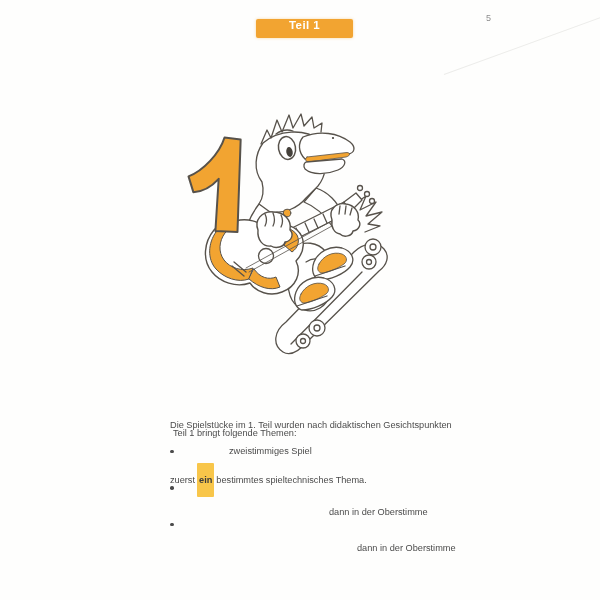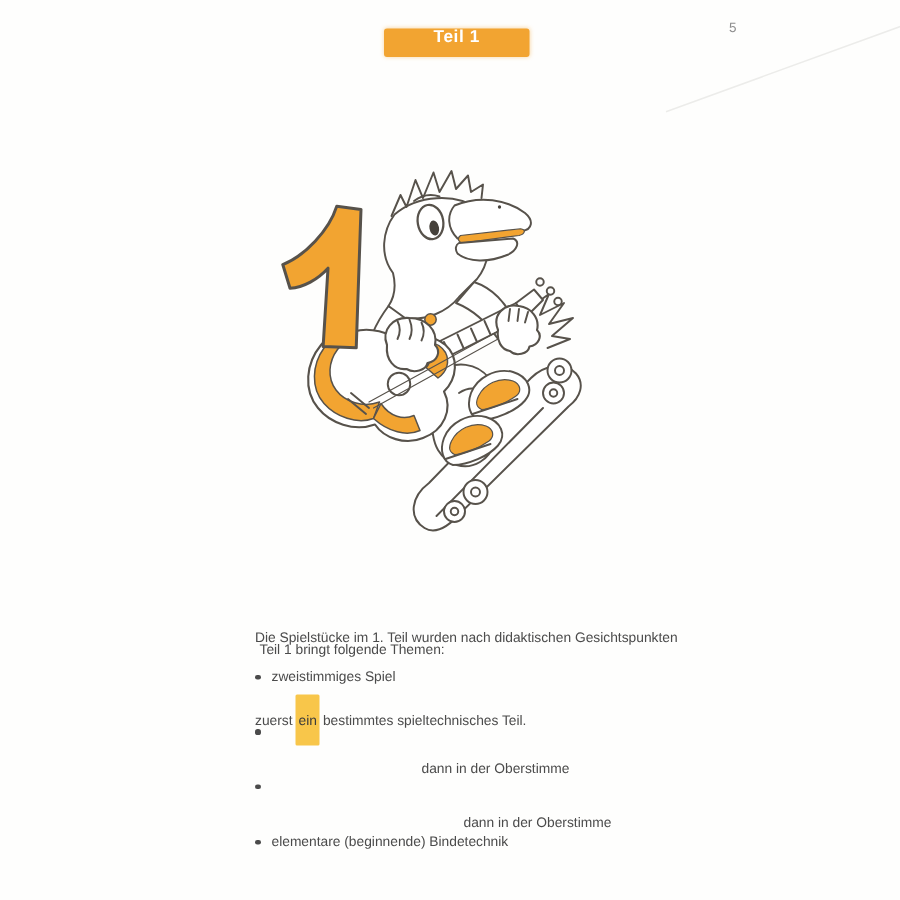--- a/index.html
+++ b/index.html
@@ -30,28 +30,28 @@
 
   svg.illus{position:absolute;left:0;top:0;pointer-events:none;}
   .white{fill:#ffffff;}
   .orange{fill:var(--accent,#F2A431);}
   .ink{fill:#45413b;}
 
   
   .intro{position:absolute;left:170px;top:377px;width:330px;
          font-size:9.2px;line-height:13.3px;color:#4b4b4b;}
   .intro .line{display:block;white-space:nowrap;margin-top:42px;}
-  .hl{background:var(--hl,#F8C64A);color:#3b3b3b;font-weight:normal;
+  .hl{background:var(--hl,#F8C64A);color:#3b3b3b;font-weight:bold;
       padding:12px 2px;margin:0 2px;border-radius:1px;}
 
   .themes-heading{position:absolute;left:173px;top:428px;font-size:9.2px;color:#4b4b4b;}
 
   .themes{position:absolute;left:170px;top:445px;width:320px;margin:0;padding:0;
           list-style:none;font-size:9.2px;line-height:12.6px;color:#4b4b4b;}
-  .themes li{display:flex;}
+  .themes li{display:flex;gap:48px;}
   .bullet{flex:0 0 11px;display:flex;}
   .bullet::before{content:"";width:3.5px;height:3.5px;background:#4b4b4b;
                   border-radius:50%;margin-top:4.8px;}
   .t{flex:1;}
   .t .main{white-space:nowrap;}
   .cont{display:block;margin-top:24px;}
   .cont.c2{margin-left:100px;}
   .cont.c4{margin-left:128px;}
 </style>
 </head>
@@ -146,37 +146,33 @@
       <path d="M 297 306 L 327 296"></path>
     </g>
 
     <g transform="rotate(-3 215 185)" aria-label="1">
       <path class="orange" stroke-width="2" d="M 227 138 C 221 154 204 170 189 175 L 193 191 C 202 191 212 186 219 179 L 213 231 L 235 233 L 243 141 Z"></path>
     </g>
   </svg>
 
   <div class="intro">
     <span class="line">Die Spielstücke im 1. Teil wurden nach didaktischen Gesichtspunkten</span>
-    <span class="line"><span>zuerst</span><span class="hl">ein</span><span>bestimmtes spieltechnisches Teil.</span></span>
+    <span class="line"><span>zuerst</span><span class="hl">ein</span><span>bestimmtes spieltechnisches Thema.</span></span>
   </div>
 
   <div class="themes-heading">Teil 1 bringt folgende Themen:</div>
 
   <ul class="themes">
     <li>
       <span class="bullet"></span>
       <span class="t"><span class="main">zweistimmiges Spiel</span><span class="cont"></span></span>
     </li>
     <li>
       <span class="bullet"></span>
       <span class="t"><span class="cont c2">dann in der Oberstimme</span></span>
     </li>
     <li>
       <span class="bullet"></span>
       <span class="t"><span class="cont c4">dann in der Oberstimme</span></span>
     </li>
-    <li>
-      <span class="bullet"></span>
-      <span class="t"><span class="main">elementare (beginnende) Bindetechnik</span><span class="cont"></span></span>
-    </li>
   </ul>
 
 </div>
 
 </body></html>

